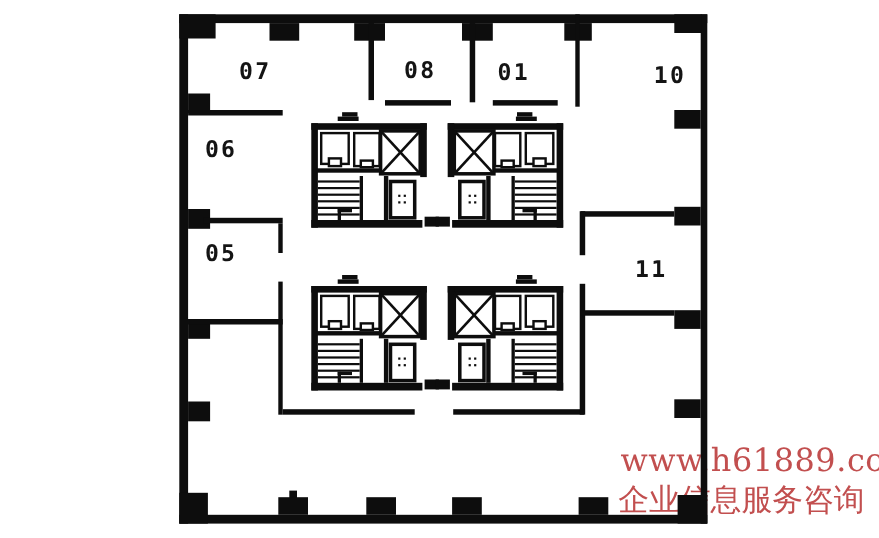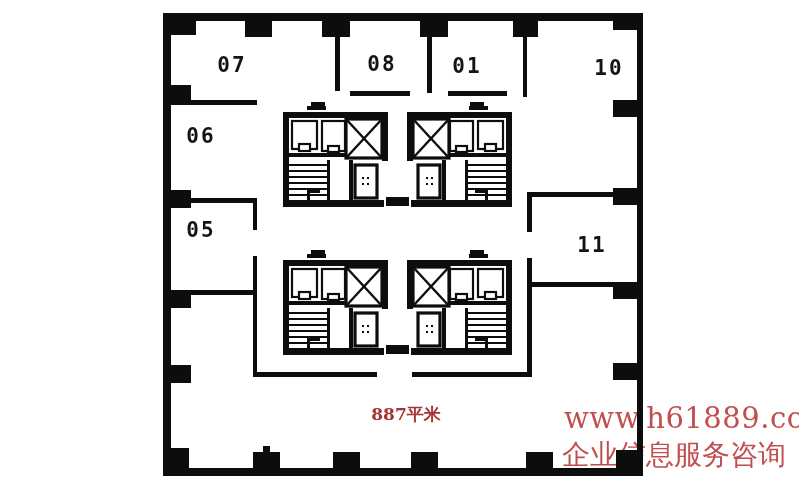--- a/index.html
+++ b/index.html
@@ -157,15 +157,14 @@
   </svg>
 
   <div class="unit-label" style="left:232px;top:65px;">07</div>
   <div class="unit-label" style="left:382px;top:64px;">08</div>
   <div class="unit-label" style="left:467px;top:66px;">01</div>
   <div class="unit-label" style="left:609px;top:68px;">10</div>
   <div class="unit-label" style="left:201px;top:136px;">06</div>
   <div class="unit-label" style="left:201px;top:230px;">05</div>
   <div class="unit-label" style="left:592px;top:245px;">11</div>
 
-  <div class="area-label">887平米</div>
 
 </div>
 
 </body></html>

